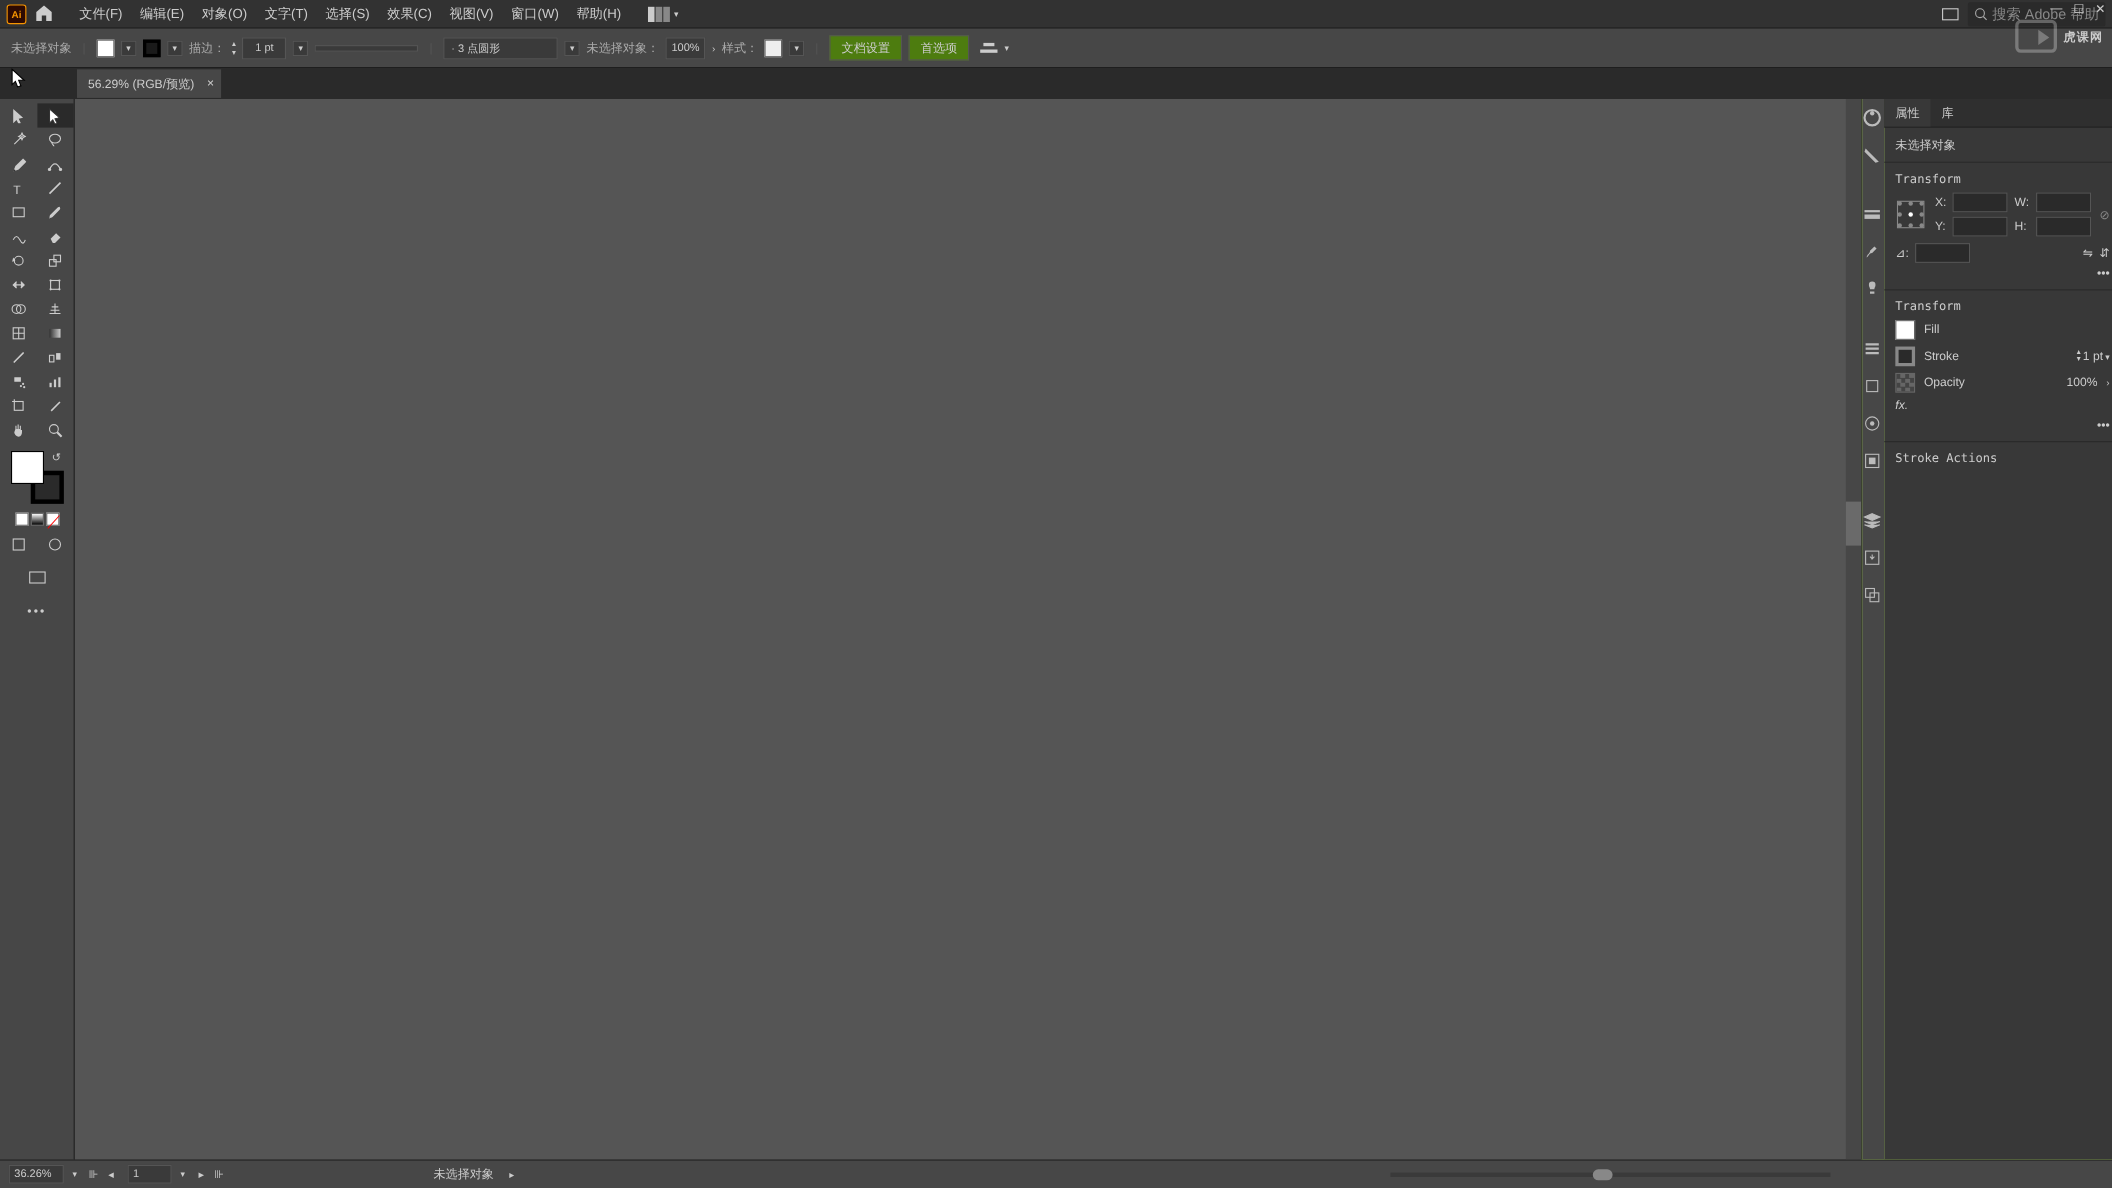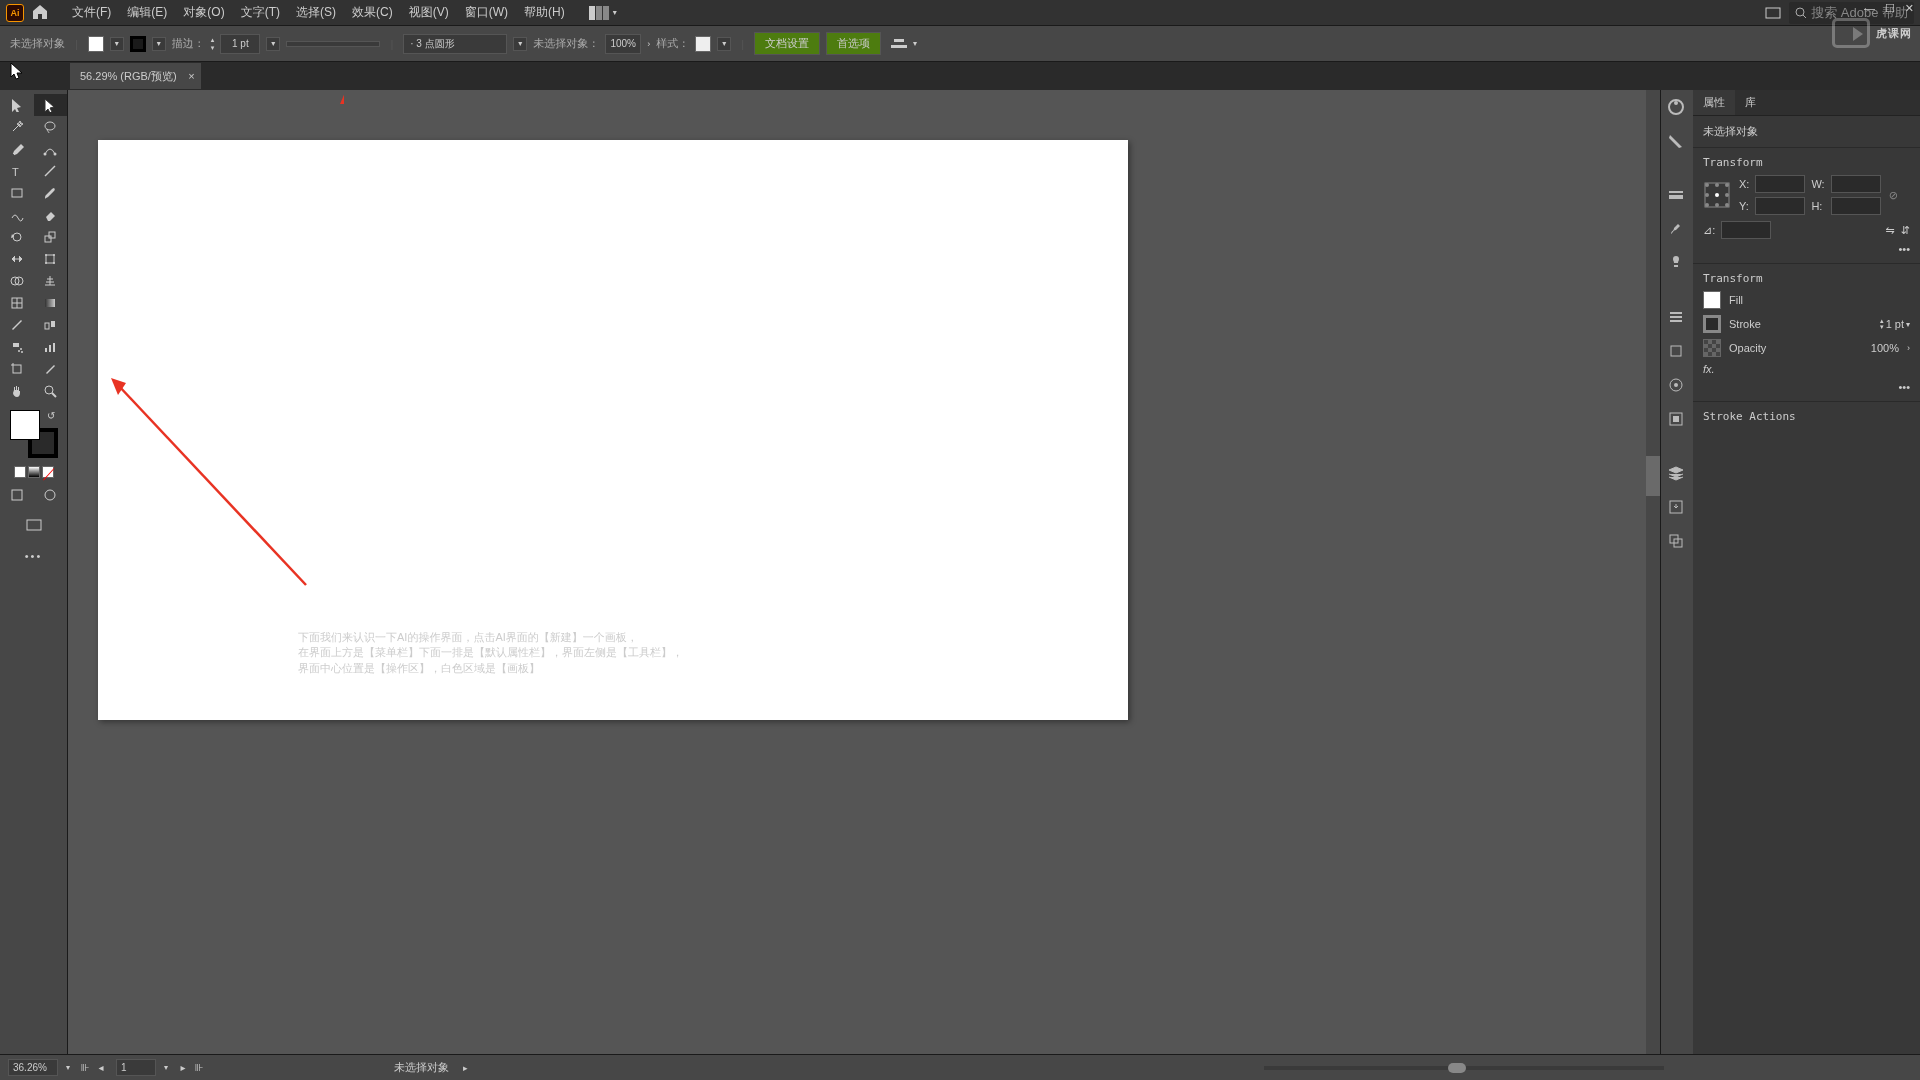--- a/index.html
+++ b/index.html
@@ -43,21 +43,21 @@
 .mini-sw div{width:12px;height:12px;border:1px solid #666}
 
 .canvas-wrap{flex:1;background:#555;position:relative;overflow:hidden}
 .artboard{position:absolute;left:30px;top:50px;width:1030px;height:580px;background:#fff;box-shadow:2px 2px 6px rgba(0,0,0,.4)}
 .annot{position:absolute;left:200px;top:490px;font-size:20px;color:#e63d2f;font-family:"SimSun","Microsoft YaHei";line-height:1.4}
 .arrow1{position:absolute;left:310px;top:-48px;width:6px}
 .vscroll{position:absolute;right:0;top:0;width:14px;height:100%;background:#474747}
 .vscroll-thumb{position:absolute;top:38%;width:14px;height:40px;background:#6a6a6a}
 
 
-.rightdock{width:260px;background:#bef264;border-left:1px solid #1a1a1a;display:flex}
+.rightdock{width:228px;background:#bef264;border-left:1px solid #1a1a1a;display:flex}
 .dock-strip{width:32px;background:#474747;display:flex;flex-direction:column;align-items:center;padding-top:8px;gap:14px}
 .dock-strip .ic{width:20px;height:20px;color:#bbb}
 .prop-panel{flex:1;background:#383838;padding:0}
 .panel-tabs{display:flex;background:#2f2f2f;border-bottom:1px solid #222}
 .ptab{padding:5px 10px;font-size:11px}
 .ptab.act{background:#383838}
 .psec{padding:8px 10px;border-bottom:1px solid #2a2a2a}
 .psec-title{font-size:11px;color:#ccc;margin-bottom:6px;font-family:monospace}
 .tgrid{display:grid;grid-template-columns:auto 1fr auto 1fr;gap:4px 6px;align-items:center;font-size:10px}
 .tgrid input{width:50px;height:18px;background:#2a2a2a;border:1px solid #555;color:#888;font-size:10px;padding:0 4px}
@@ -403,35 +403,20 @@
             <rect x="1" y="1" width="14" height="10" fill="none" stroke="#ccc"></rect>
           </svg>
         </div>
     </div>
     <div class="trow" style="justify-content:center;margin-top:14px">
       <span style="letter-spacing:2px">•••</span>
     </div>
   </div>
 
   <div class="canvas-wrap">
-    <div class="artboard">
-      <svg class="arrow1" width="20" height="500" style="position:absolute;left:240px;top:-50px">
-        <line x1="8" y1="500" x2="8" y2="8" stroke="#e83323" stroke-width="2.5"></line>
-        <polygon points="8,0 2,14 14,14" fill="#e83323"></polygon>
-      </svg>
-      <svg style="position:absolute;left:8px;top:235px" width="220" height="220">
-        <line x1="200" y1="210" x2="12" y2="10" stroke="#e83323" stroke-width="2.5"></line>
-        <polygon points="5,3 20,8 12,20" fill="#e83323"></polygon>
-      </svg>
-      <div class="annot">
-        <div>下面我们来认识一下AI的操作界面，点击AI界面的【新建】一个画板，</div>
-        <div>在界面上方是【菜单栏】下面一排是【默认属性栏】，界面左侧是【工具栏】，</div>
-        <div>界面中心位置是【操作区】，白色区域是【画板】</div>
-      </div>
-    </div>
     <div class="vscroll">
         <div class="vscroll-thumb"></div>
       </div>
   </div>
 
   <div class="rightdock">
     <div class="dock-strip">
       <span class="ic">
           <svg width="18" height="18">
             <circle cx="9" cy="9" r="7" fill="none" stroke="#bbb" stroke-width="2"></circle>

